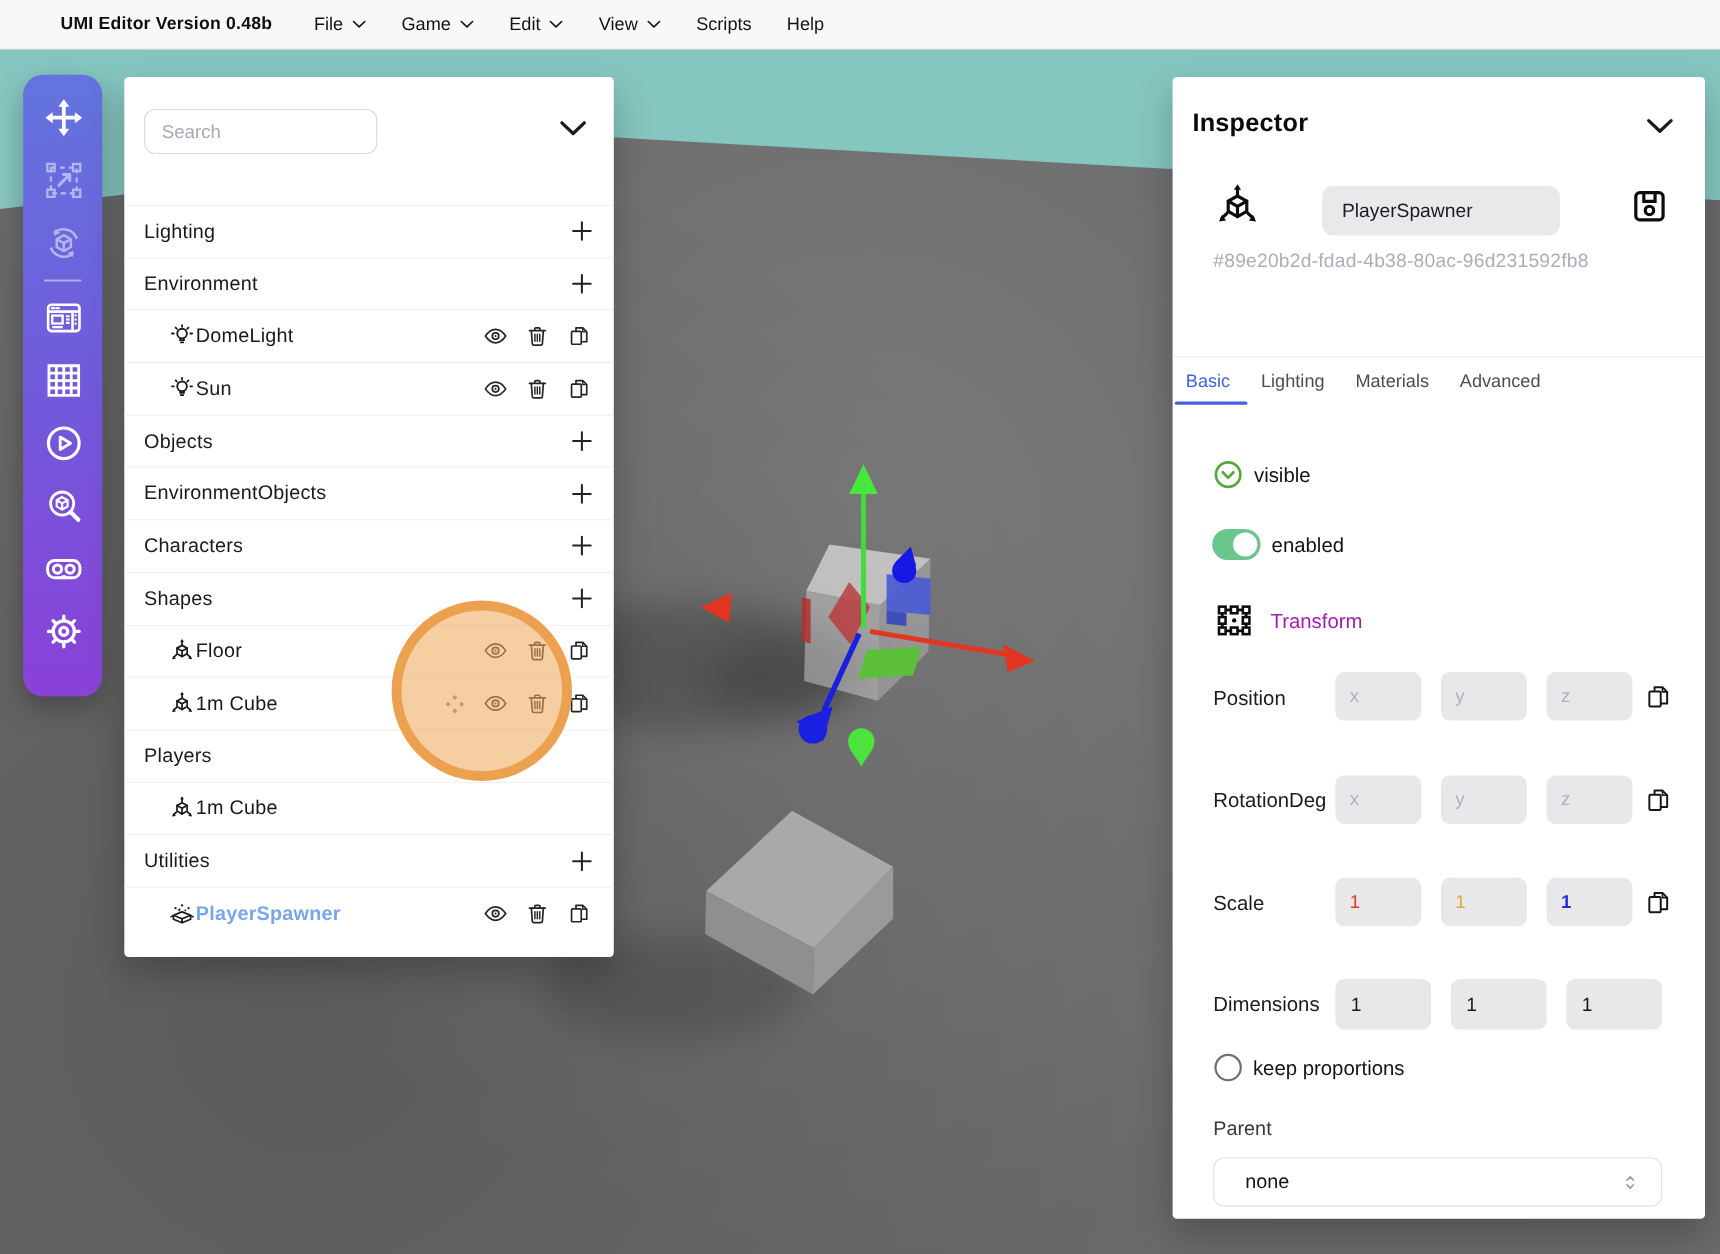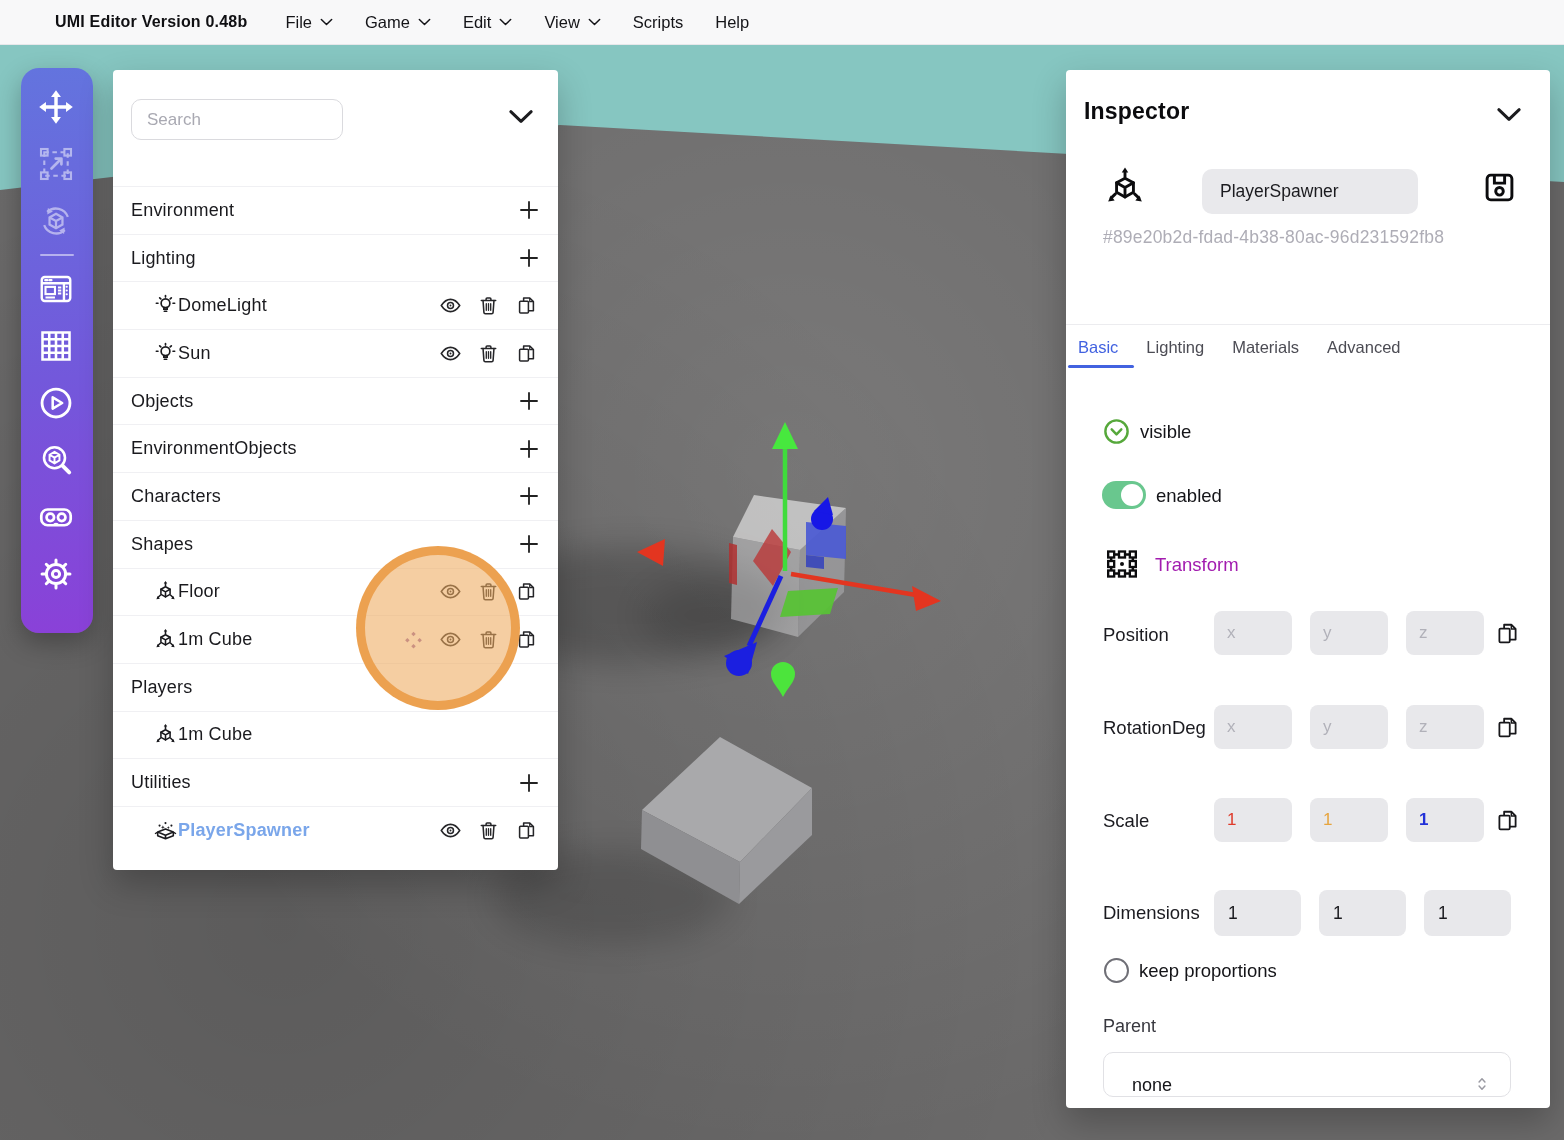--- a/index.html
+++ b/index.html
@@ -1,17 +1,17 @@
 <!DOCTYPE html>
 <html><head>
 <meta charset="utf-8">
 <style>
   *{margin:0;padding:0;box-sizing:border-box}
   html,body{width:1564px;height:1140px;overflow:hidden;font-family:"Liberation Sans",sans-serif;background:#6b6a6a}
-  button{background:none;border:none;font:inherit;color:inherit;cursor:pointer;padding:0;display:inline-flex;align-items:center;justify-content:flex-start}
+  button{background:none;border:none;font:inherit;color:inherit;cursor:pointer;padding:0;display:inline-flex;align-items:center;justify-content:flex-end}
   input{font:inherit;outline:none}
   svg.icon{display:block}
 
   
   .menubar{position:absolute;top:0;left:0;width:1564px;height:45px;background:#f8f8f9;border-bottom:1px solid #e7e7ea;display:flex;align-items:center;z-index:50}
   .app-title{margin-left:55px;font-size:16px;font-weight:700;color:#0f0f12;letter-spacing:.2px;white-space:nowrap}
   .menu-items{display:flex;align-items:center;margin-left:38px;gap:32px}
   .menu-item{display:flex;align-items:center;gap:8px;font-size:16.5px;color:#141418}
   .menu-item svg{width:13px;height:8px;color:#141418}
 
@@ -92,21 +92,21 @@
   .vec-input::placeholder{color:#b1b1b9}
   .dim-input{position:absolute;width:87px;height:46px;background:#e8e8eb;border:none;border-radius:8px;padding:0 14px;font-size:17.5px;color:#1a1a1e}
   .copy-btn{position:absolute;left:428px;width:27px;height:27px;color:#17171a}
   .copy-btn svg{width:27px;height:27px}
   .scale-x{color:#df3a2a;font-weight:500}
   .scale-y{color:#e6a43d;font-weight:500}
   .scale-z{color:#2231d8;font-weight:700}
   .keep-radio{position:absolute;left:38px;top:888px;width:25px;height:25px;border:2.5px solid #6f6f76;border-radius:50%;background:#fff}
   .keep-label{position:absolute;left:73px;top:890px;font-size:18.5px;color:#141418}
   .parent-label{position:absolute;left:37px;top:946px;font-size:18px;color:#38383f}
-  .parent-select{position:absolute;left:37px;top:982px;width:408px;height:45px;border:1.5px solid #e1e1e5;border-radius:10px;display:flex;align-items:flex-end;padding-left:28px;font-size:18px;color:#141418;background:#fff}
+  .parent-select{position:absolute;left:37px;top:982px;width:408px;height:45px;border:1.5px solid #e1e1e5;border-radius:10px;display:flex;align-items:center;padding-left:28px;font-size:18px;color:#141418;background:#fff}
   .parent-spin{position:absolute;right:18px;width:20px;height:24px;color:#9a9aa2}
   .parent-spin svg{width:20px;height:24px}
 </style>
 </head>
 <body>
 
 <svg width="0" height="0" style="position:absolute">
   <defs>
     <symbol id="i-move" viewBox="0 0 24 24">
       <g stroke="currentColor" stroke-width="2.3" stroke-linecap="round">
@@ -423,29 +423,29 @@
 <div class="panel hierarchy">
   <input class="search-input" type="text" placeholder="Search" style="">
   <button class="hier-collapse">
       <svg class="icon">
         <use href="#i-chevron"></use>
       </svg>
     </button>
 
   <div class="h-rows">
     <div class="h-row group">
+      <span class="h-label">Lighting</span>
+      <button class="plus-btn">
+          <svg class="icon">
+            <use href="#i-plus"></use>
+          </svg>
+        </button>
+    </div>
+    <div class="h-row group">
       <span class="h-label">Environment</span>
-      <button class="plus-btn">
-          <svg class="icon">
-            <use href="#i-plus"></use>
-          </svg>
-        </button>
-    </div>
-    <div class="h-row group">
-      <span class="h-label">Lighting</span>
       <button class="plus-btn">
           <svg class="icon">
             <use href="#i-plus"></use>
           </svg>
         </button>
     </div>
     <div class="h-row item">
       <span class="h-icon">
           <svg class="icon">
             <use href="#i-bulb"></use>

